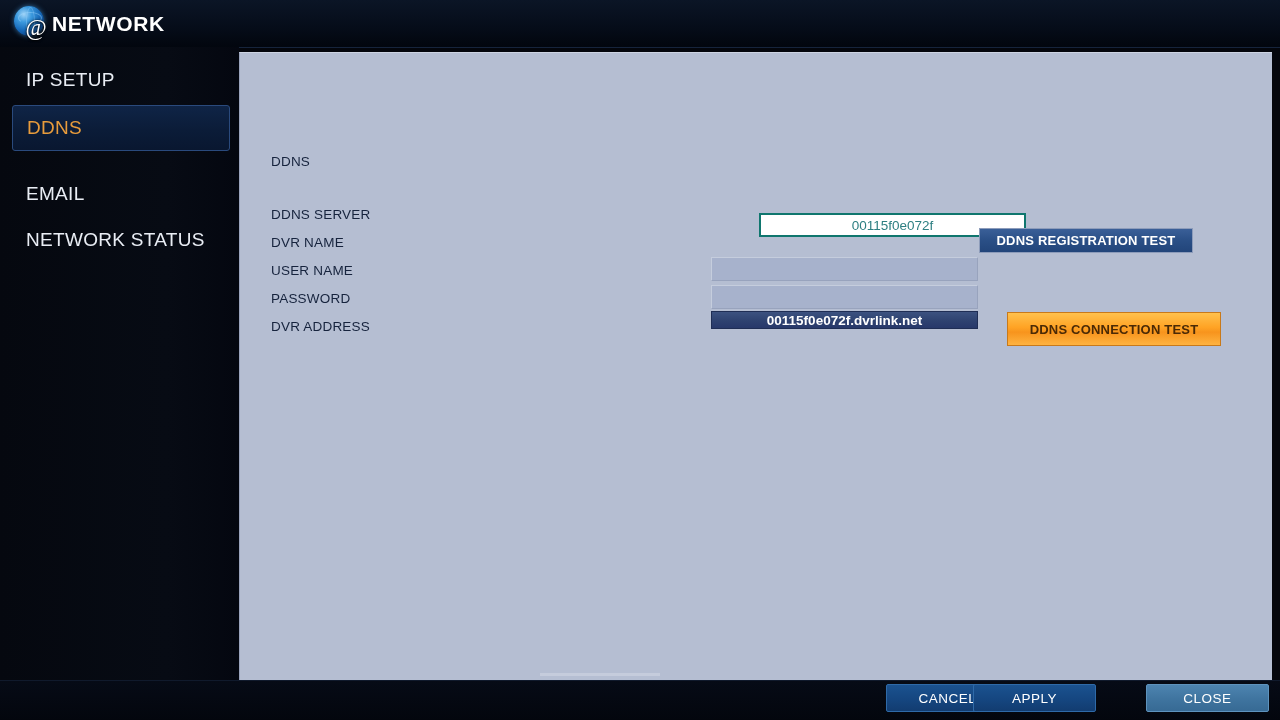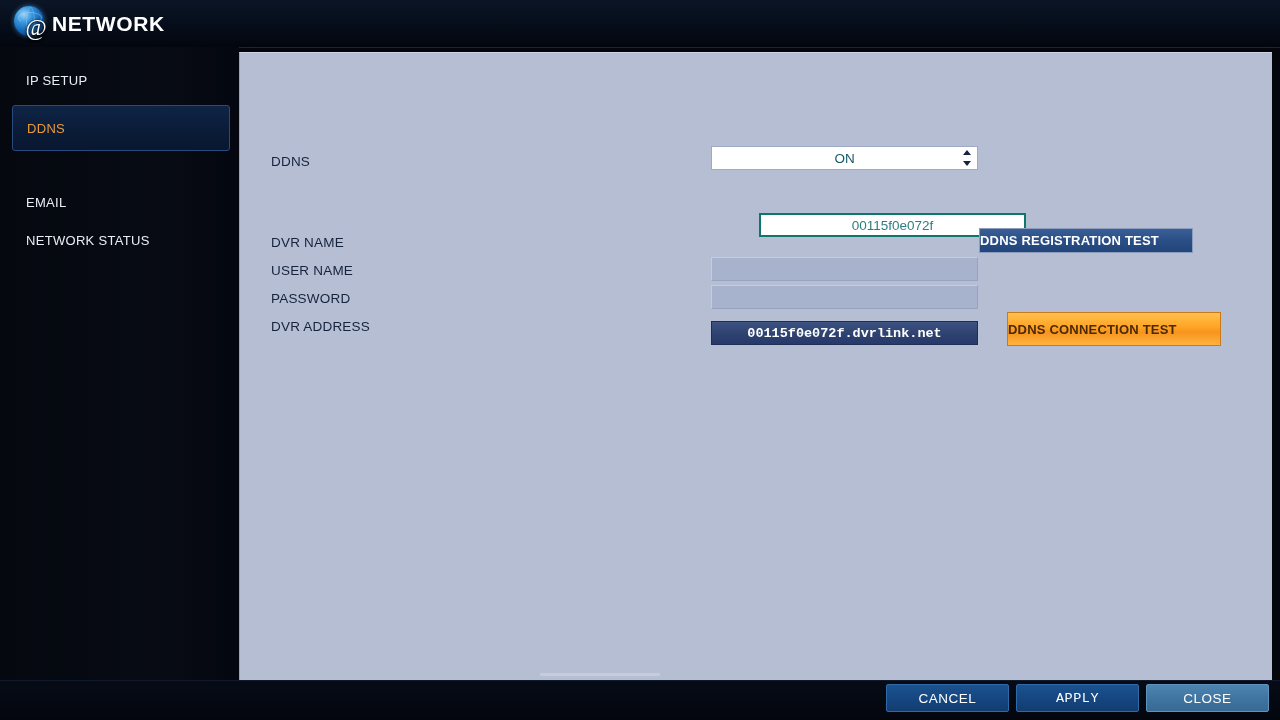--- a/index.html
+++ b/index.html
@@ -92,21 +92,21 @@
   .side-item {
     position: absolute;
     left: 12px;
     width: 218px;
     height: 46px;
     display: flex;
     align-items: center;
     box-sizing: border-box;
     padding-left: 14px;
     color: #e9edf4;
-    font-size: 13px;
+    font-size: 19px;
     letter-spacing: 0.3px;
   }
   .side-item.selected {
     background: linear-gradient(to bottom, #0f2446 0%, #0b1c38 55%, #091730 100%);
     border: 1px solid #2a4a7d;
     border-radius: 3px;
     color: #e89c3c;
   }
 
   
@@ -217,36 +217,35 @@
     border-top: 1px solid #c5cddd;
     border-left: 1px solid #c5cddd;
     border-right: 1px solid #98a3bd;
     border-bottom: 1px solid #98a3bd;
   }
   #f-user  { top: 204px; }
   #f-pass  { top: 232px; }
 
   
   #f-addr {
-    left: 471px; top: 268px;
-    width: 267px; height: 24px;
+    left: 471px; top: 258px;
+    width: 267px; height: 18px;
     background: linear-gradient(to bottom, #3c5280 0%, #2e4270 55%, #27386a 100%);
     border: 1px solid #1f2e55;
     color: #ffffff;
     font-weight: bold;
-    font-family: Liberation Mono, monospace;
   }
 
   
   .test-btn {
     position: absolute;
     box-sizing: border-box;
     display: flex;
     align-items: center;
-    justify-content: flex-start;
+    justify-content: center;
     font-size: 13px;
     font-weight: bold;
     letter-spacing: 0.2px;
   }
   #btn-register {
     left: 739px; top: 175px;
     width: 214px; height: 25px;
     background: linear-gradient(to bottom, #3a5f98 0%, #2a4f86 50%, #22457a 100%);
     border: 1px solid #8d9cba;
     color: #ffffff;
@@ -280,24 +279,23 @@
     font-size: 13.5px;
     letter-spacing: 0.5px;
     border-radius: 2px;
   }
   #btn-cancel {
     left: 886px;
     background: linear-gradient(to bottom, #1b528f 0%, #154680 55%, #123c70 100%);
     border: 1px solid #2f6aa8;
   }
   #btn-apply {
-    left: 1016px;
+    left: 973px;
     background: linear-gradient(to bottom, #1b528f 0%, #154680 55%, #123c70 100%);
     border: 1px solid #2f6aa8;
-    font-family: Liberation Mono, monospace;
   }
   #btn-close {
     left: 1146px;
     background: linear-gradient(to bottom, #4d84b0 0%, #3f749f 55%, #376a94 100%);
     border: 1px solid #5e93bd;
   }
 </style>
 </head>
 <body>
 
@@ -311,53 +309,49 @@
     <div id="title-text">NETWORK</div>
   </div>
 
   <div id="sidebar">
     <div class="side-item" style="top:10px;">
       <span>IP SETUP</span>
     </div>
     <div class="side-item selected" style="top:58px;">
       <span>DDNS</span>
     </div>
-    <div class="side-item" style="top:132px;">
+    <div class="side-item" style="top:124px;">
       <span>EMAIL</span>
     </div>
     <div class="side-item" style="top:170px;">
       <span>NETWORK STATUS</span>
     </div>
   </div>
 
   <div id="panel">
 
     <div class="row" style="top:95px;">
       <div class="row-label">DDNS</div>
     </div>
+    <div class="row" style="top:148px;">
+      <div class="row-label">DDNS SERVER</div>
+    </div>
     <div class="row" style="top:176px;">
       <div class="row-label">DVR NAME</div>
     </div>
     <div class="row" style="top:204px;">
       <div class="row-label">USER NAME</div>
     </div>
     <div class="row" style="top:232px;">
       <div class="row-label">PASSWORD</div>
     </div>
     <div class="row" style="top:260px;">
       <div class="row-label">DVR ADDRESS</div>
     </div>
 
-    <div class="field" id="f-ddns">
-      <span>ON</span>
-      <span class="spinner">
-        <span class="tri-up"></span>
-        <span class="tri-down"></span>
-      </span>
-    </div>
 
 
     <div class="field" id="f-dvrname">
       <span>00115f0e072f</span>
     </div>
 
     <div class="field empty-field" id="f-user">
       <span></span>
     </div>
 

